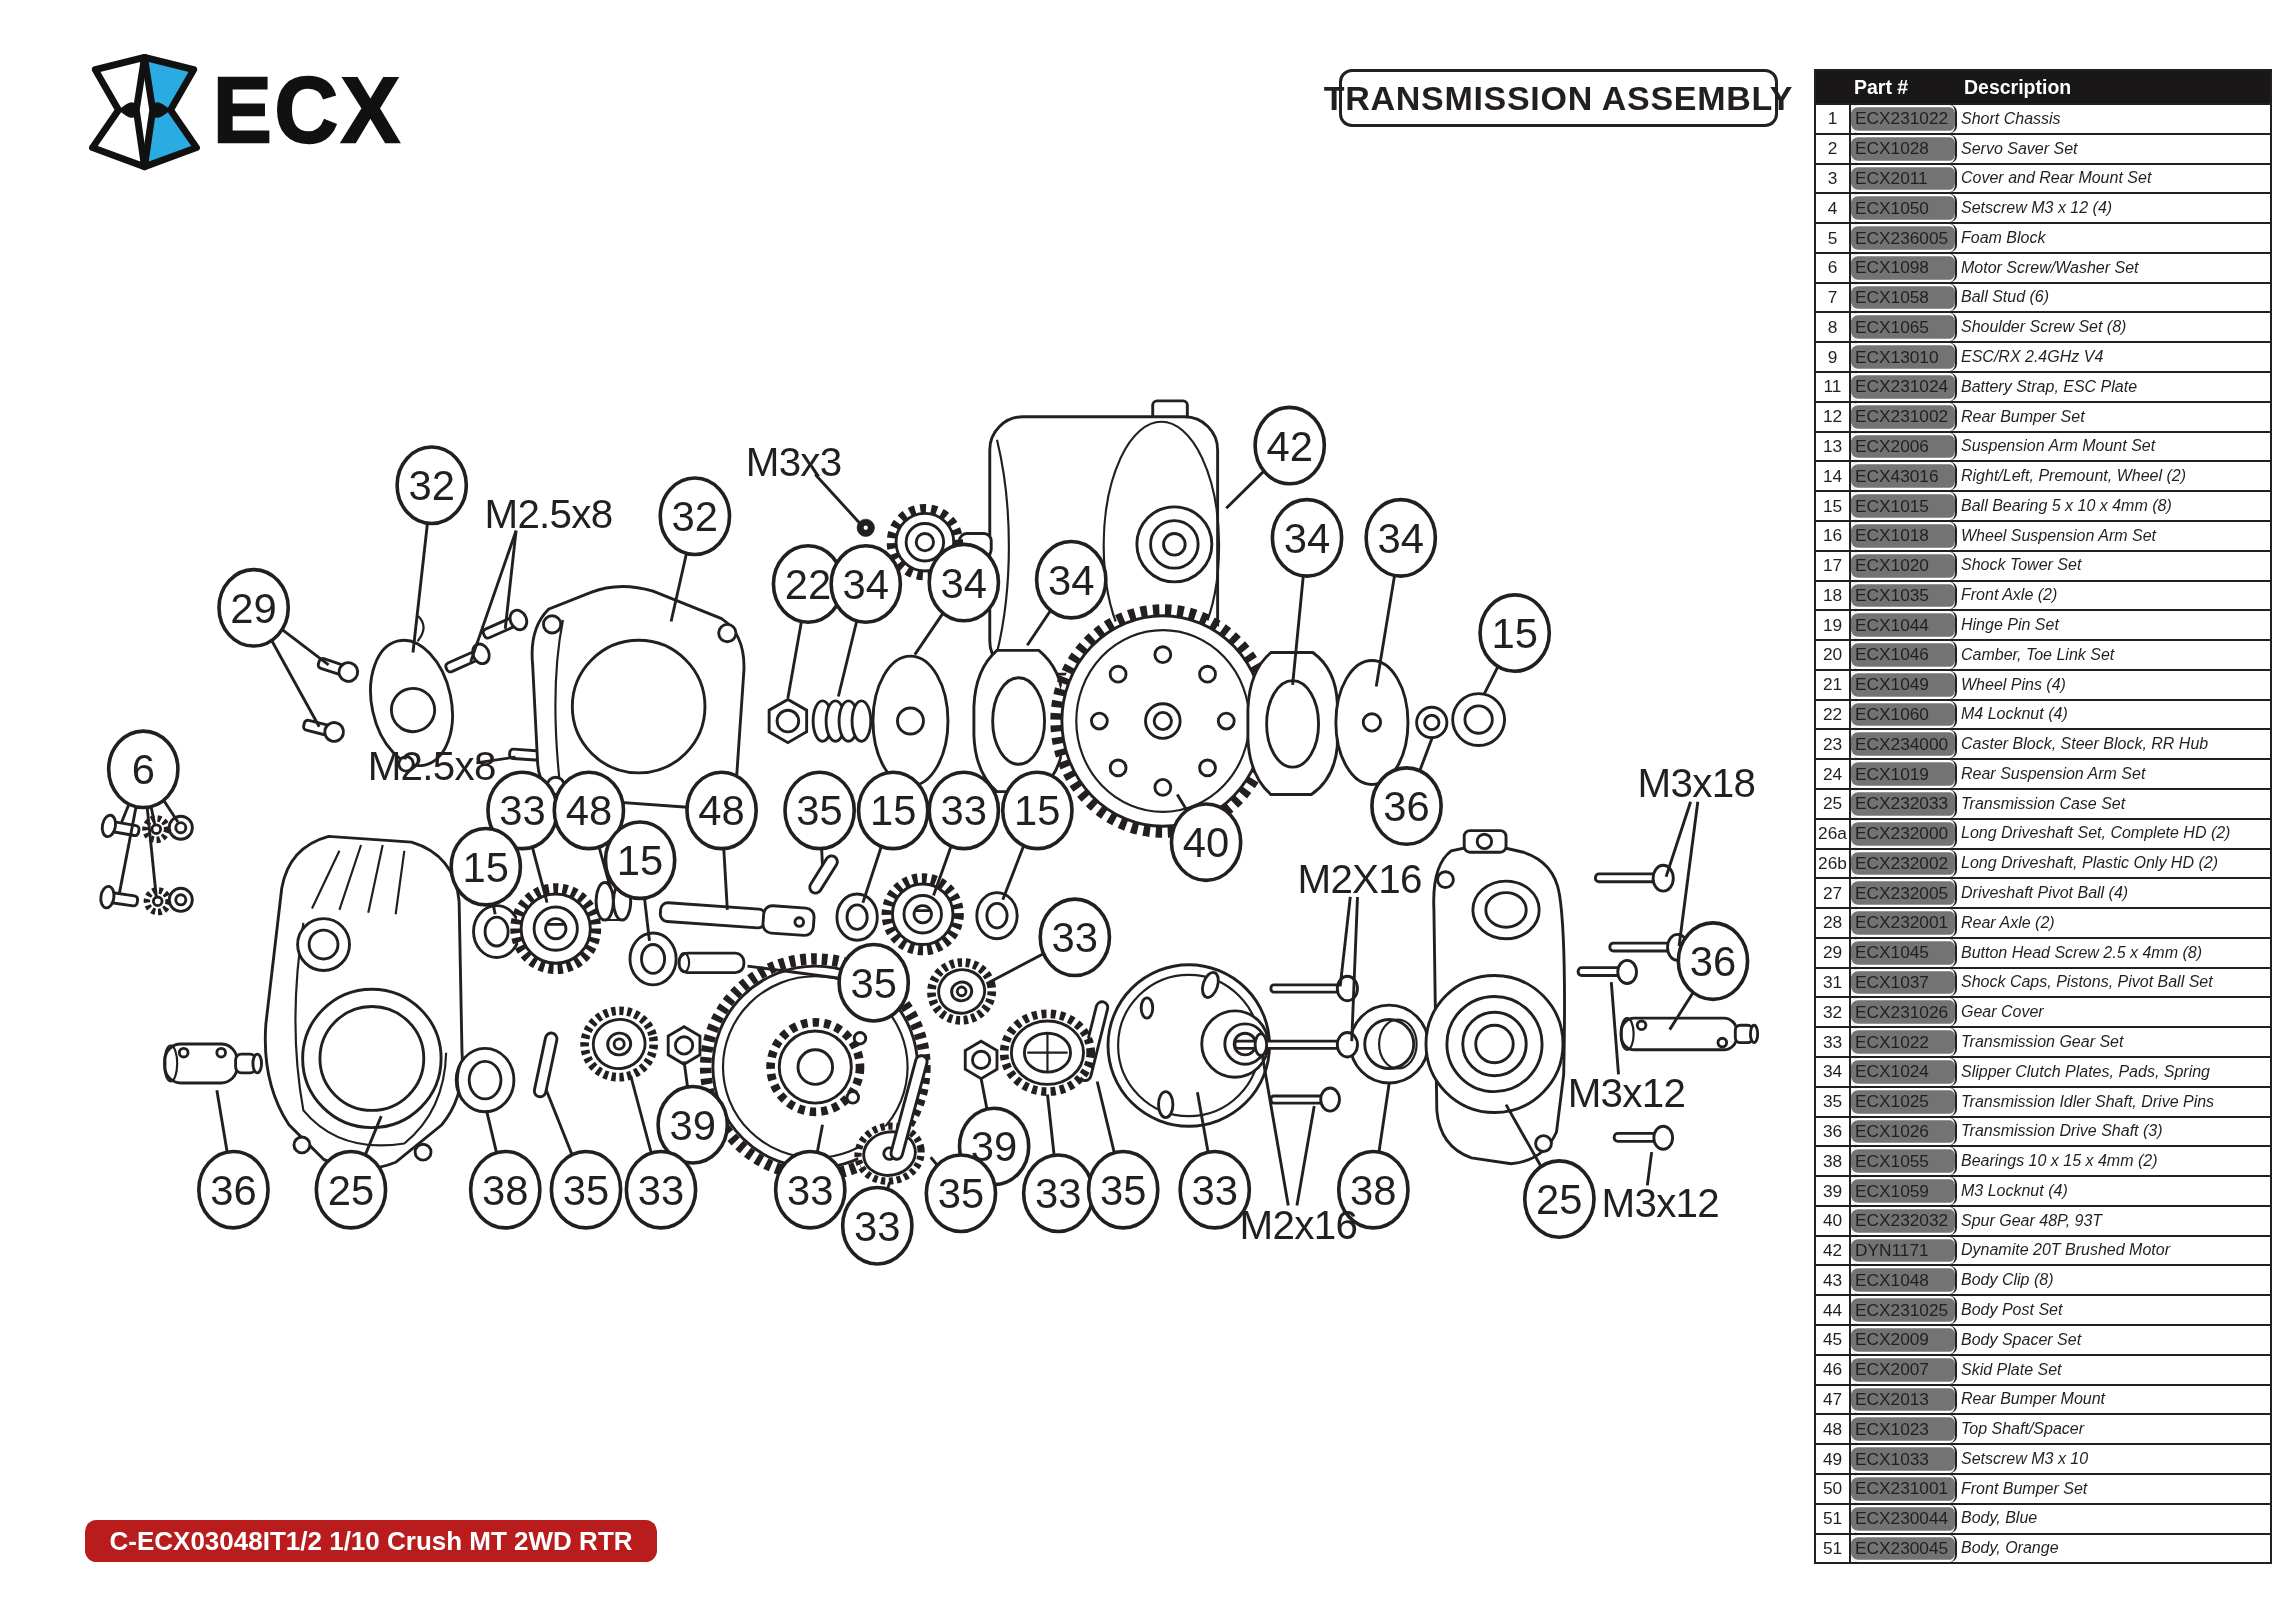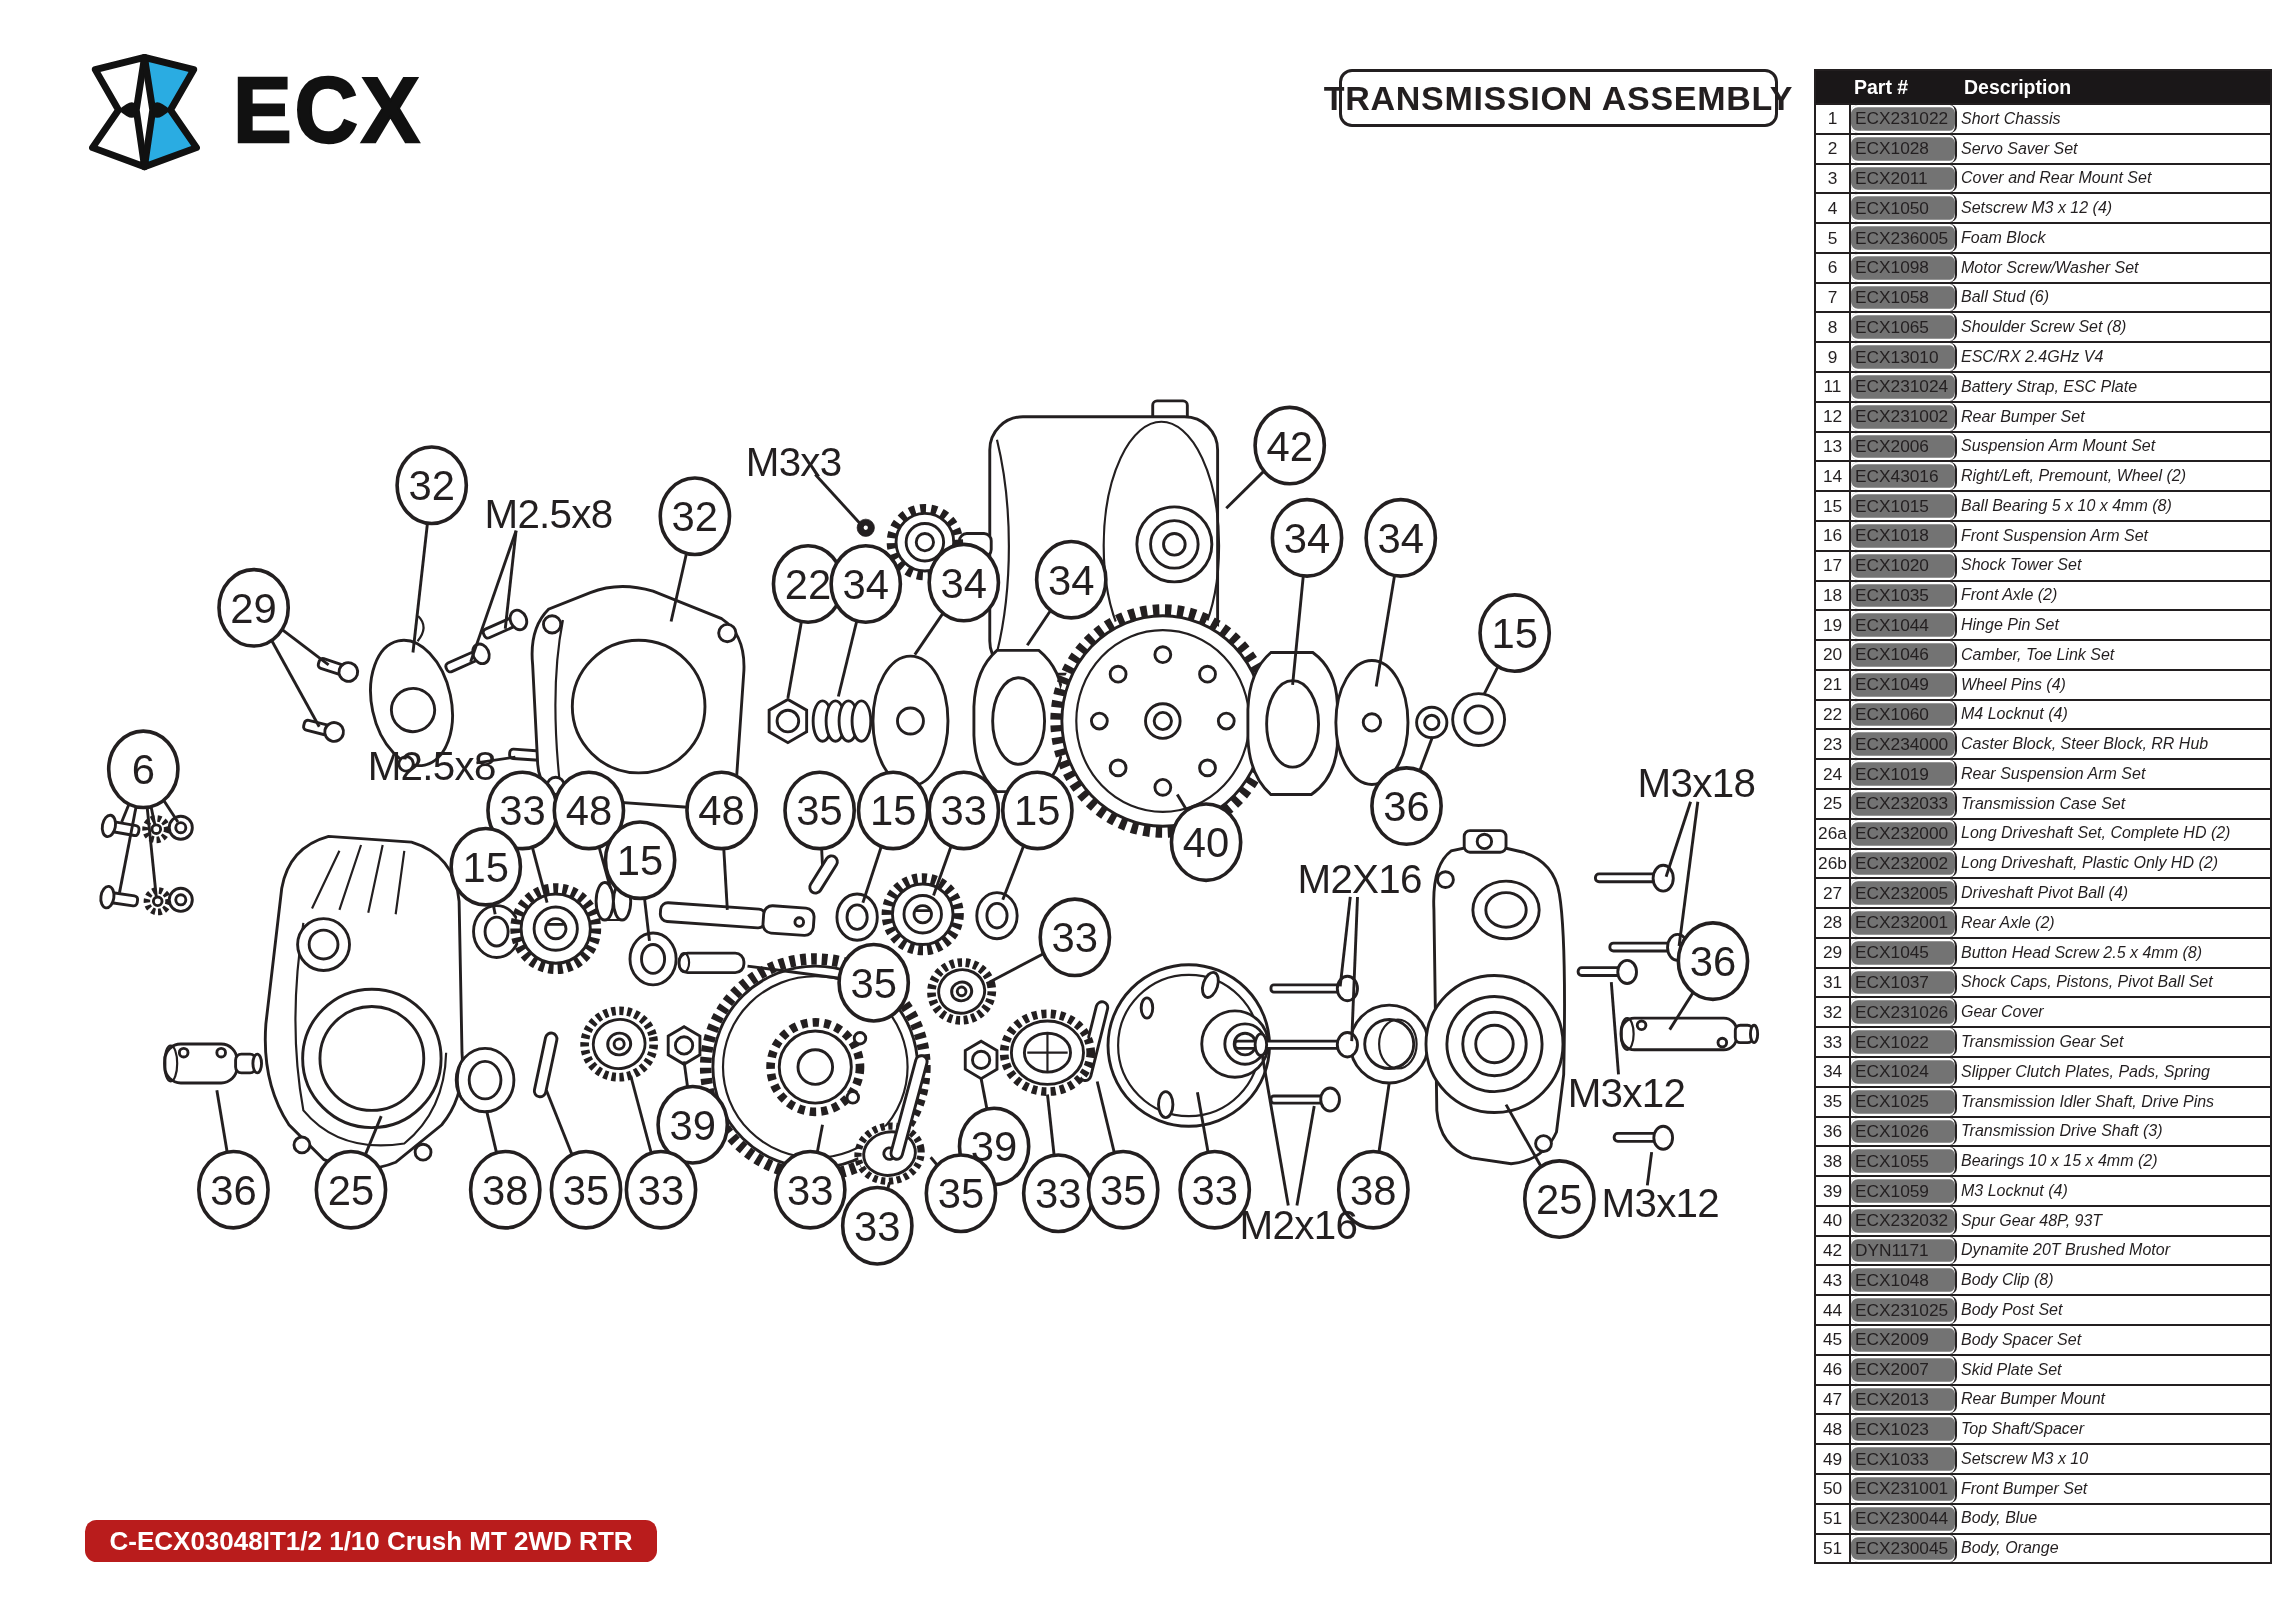--- a/index.html
+++ b/index.html
@@ -1,19 +1,19 @@
 <!DOCTYPE html>
 <html style="font-size:11.5px"><head>
 <meta charset="utf-8">
 <style>
   html,body{margin:0;padding:0;background:#ffffff;}
   #page{position:relative;width:2273px;height:1623px;background:#ffffff;overflow:hidden;
         font-family:"Liberation Sans",sans-serif;color:#231f20;}
   
-  #logo{position:absolute;left:76px;top:45px;width:375px;height:130px;display:flex;align-items:center;gap:20px;}
+  #logo{position:absolute;left:76px;top:45px;width:375px;height:130px;display:flex;align-items:center;}
   #logo-mark{width:137px;height:130px;flex:0 0 auto;}
   #logo-text{font-size:88px;font-weight:900;letter-spacing:2.9px;line-height:1;
              color:#111;-webkit-text-stroke:2.2px #111;
              text-shadow:0 0 0 #fff;transform:scaleY(1.05);}
   
   #title-box{position:absolute;left:1339px;top:69px;width:433px;height:52px;
              border:3.6px solid #231f20;border-radius:13px;background:#fff;
              display:flex;align-items:center;justify-content:center;}
   #title-box div{font-size:34px;font-weight:700;letter-spacing:0.7px;white-space:nowrap;}
   
@@ -668,21 +668,21 @@
           <div class="pt-desc">Right/Left, Premount, Wheel (2)</div>
         </div>
         <div class="pt-row">
           <div class="pt-num">15</div>
           <div class="pt-part">ECX1015</div>
           <div class="pt-desc">Ball Bearing 5 x 10 x 4mm (8)</div>
         </div>
         <div class="pt-row">
           <div class="pt-num">16</div>
           <div class="pt-part">ECX1018</div>
-          <div class="pt-desc">Front Suspension Arm Set</div>
+          <div class="pt-desc">Wheel Suspension Arm Set</div>
         </div>
         <div class="pt-row">
           <div class="pt-num">17</div>
           <div class="pt-part">ECX1020</div>
           <div class="pt-desc">Shock Tower Set</div>
         </div>
         <div class="pt-row">
           <div class="pt-num">18</div>
           <div class="pt-part">ECX1035</div>
           <div class="pt-desc">Front Axle (2)</div>

